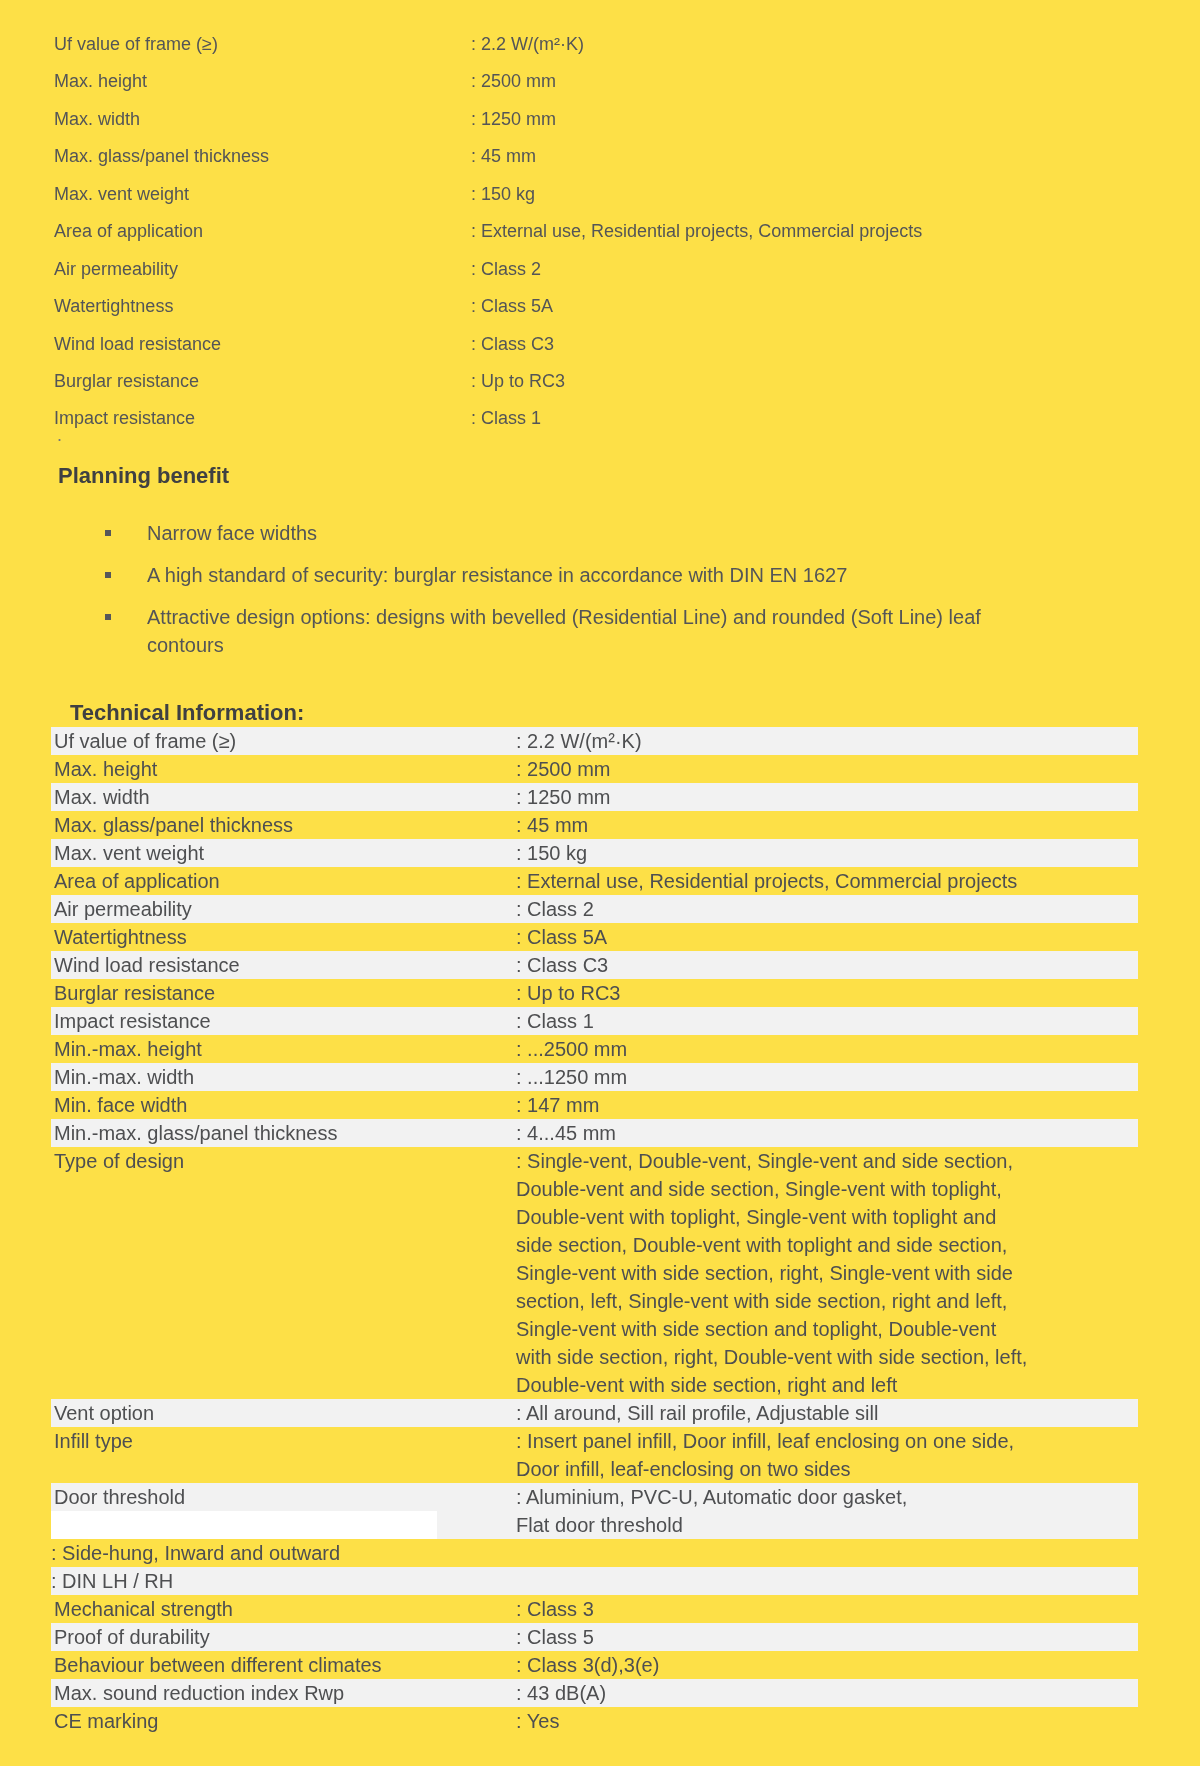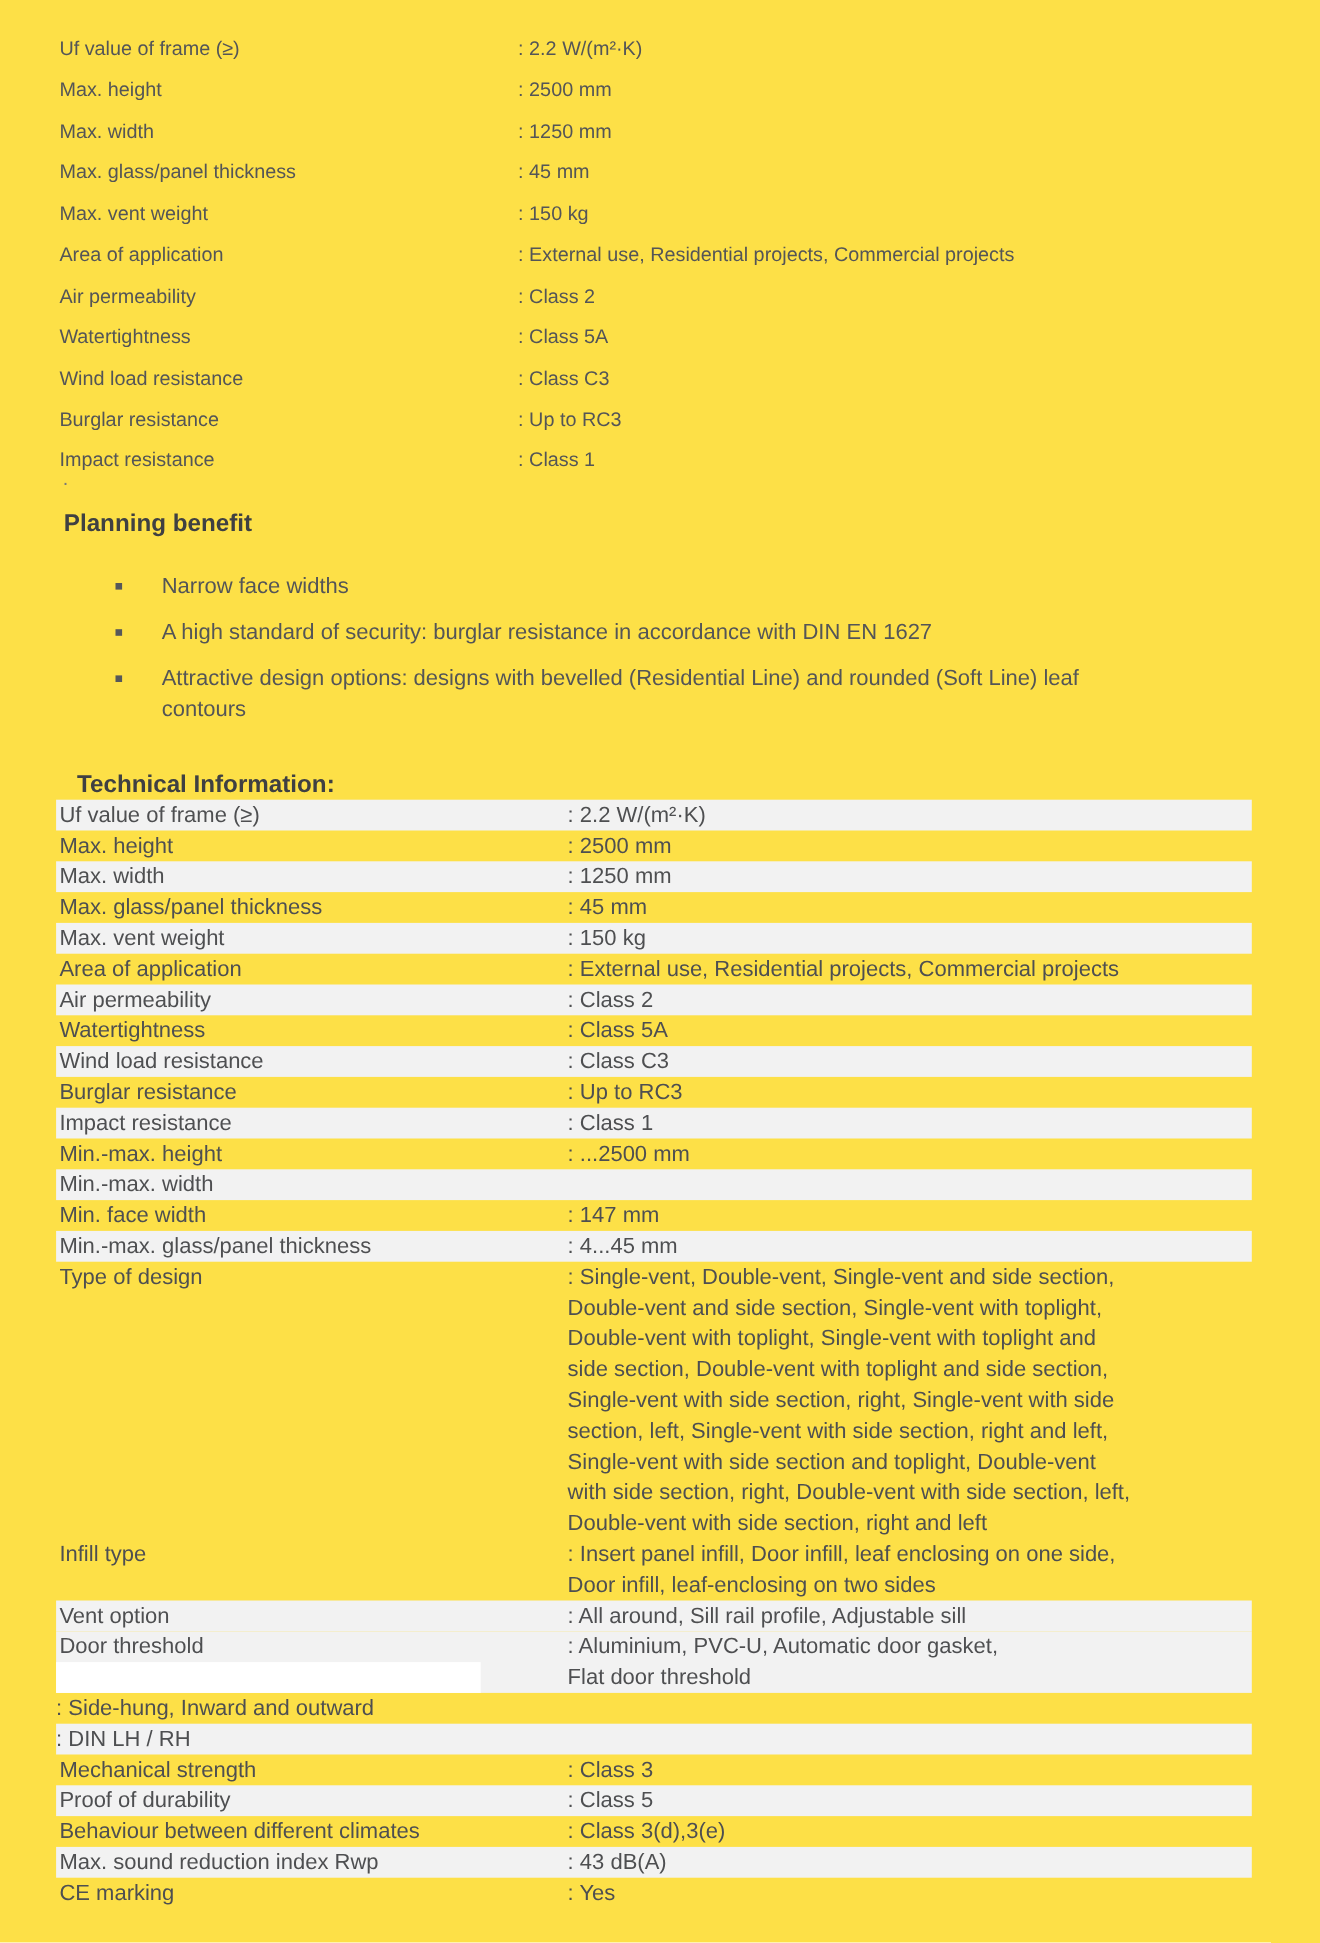--- a/index.html
+++ b/index.html
@@ -157,20 +157,21 @@
       <div class="t-row stripe">
         <span class="t-label">Impact resistance</span>
         <span class="t-value">: Class 1</span>
       </div>
       <div class="t-row plain">
         <span class="t-label">Min.-max. height</span>
         <span class="t-value">: ...2500 mm</span>
       </div>
       <div class="t-row stripe">
         <span class="t-label">Min.-max. width</span>
+        <span class="t-value">: ...1250 mm</span>
       </div>
       <div class="t-row plain">
         <span class="t-label">Min. face width</span>
         <span class="t-value">: 147 mm</span>
       </div>
       <div class="t-row stripe">
         <span class="t-label">Min.-max. glass/panel thickness</span>
         <span class="t-value">: 4...45 mm</span>
       </div>
       <div class="t-row plain">
@@ -178,30 +179,30 @@
         <span class="t-value">: Single-vent, Double-vent, Single-vent and side section,
 Double-vent and side section, Single-vent with toplight,
 Double-vent with toplight, Single-vent with toplight and
 side section, Double-vent with toplight and side section,
 Single-vent with side section, right, Single-vent with side
 section, left, Single-vent with side section, right and left,
 Single-vent with side section and toplight, Double-vent
 with side section, right, Double-vent with side section, left,
 Double-vent with side section, right and left</span>
       </div>
+      <div class="t-row stripe">
+        <span class="t-label">Vent option</span>
+        <span class="t-value">: All around, Sill rail profile, Adjustable sill</span>
+      </div>
       <div class="t-row plain">
         <span class="t-label">Infill type</span>
         <span class="t-value">: Insert panel infill, Door infill, leaf enclosing on one side,
 Door infill, leaf-enclosing on two sides</span>
       </div>
       <div class="t-row stripe">
-        <span class="t-label">Vent option</span>
-        <span class="t-value">: All around, Sill rail profile, Adjustable sill</span>
-      </div>
-      <div class="t-row stripe">
         <span class="t-label">Door threshold</span>
         <span class="t-value">: Aluminium, PVC-U, Automatic door gasket,
 Flat door threshold</span>
       </div>
       <div class="t-row plain">
         <span class="t-value">: Side-hung, Inward and outward</span>
       </div>
       <div class="t-row stripe">
         <span class="t-value">: DIN LH / RH</span>
       </div>

